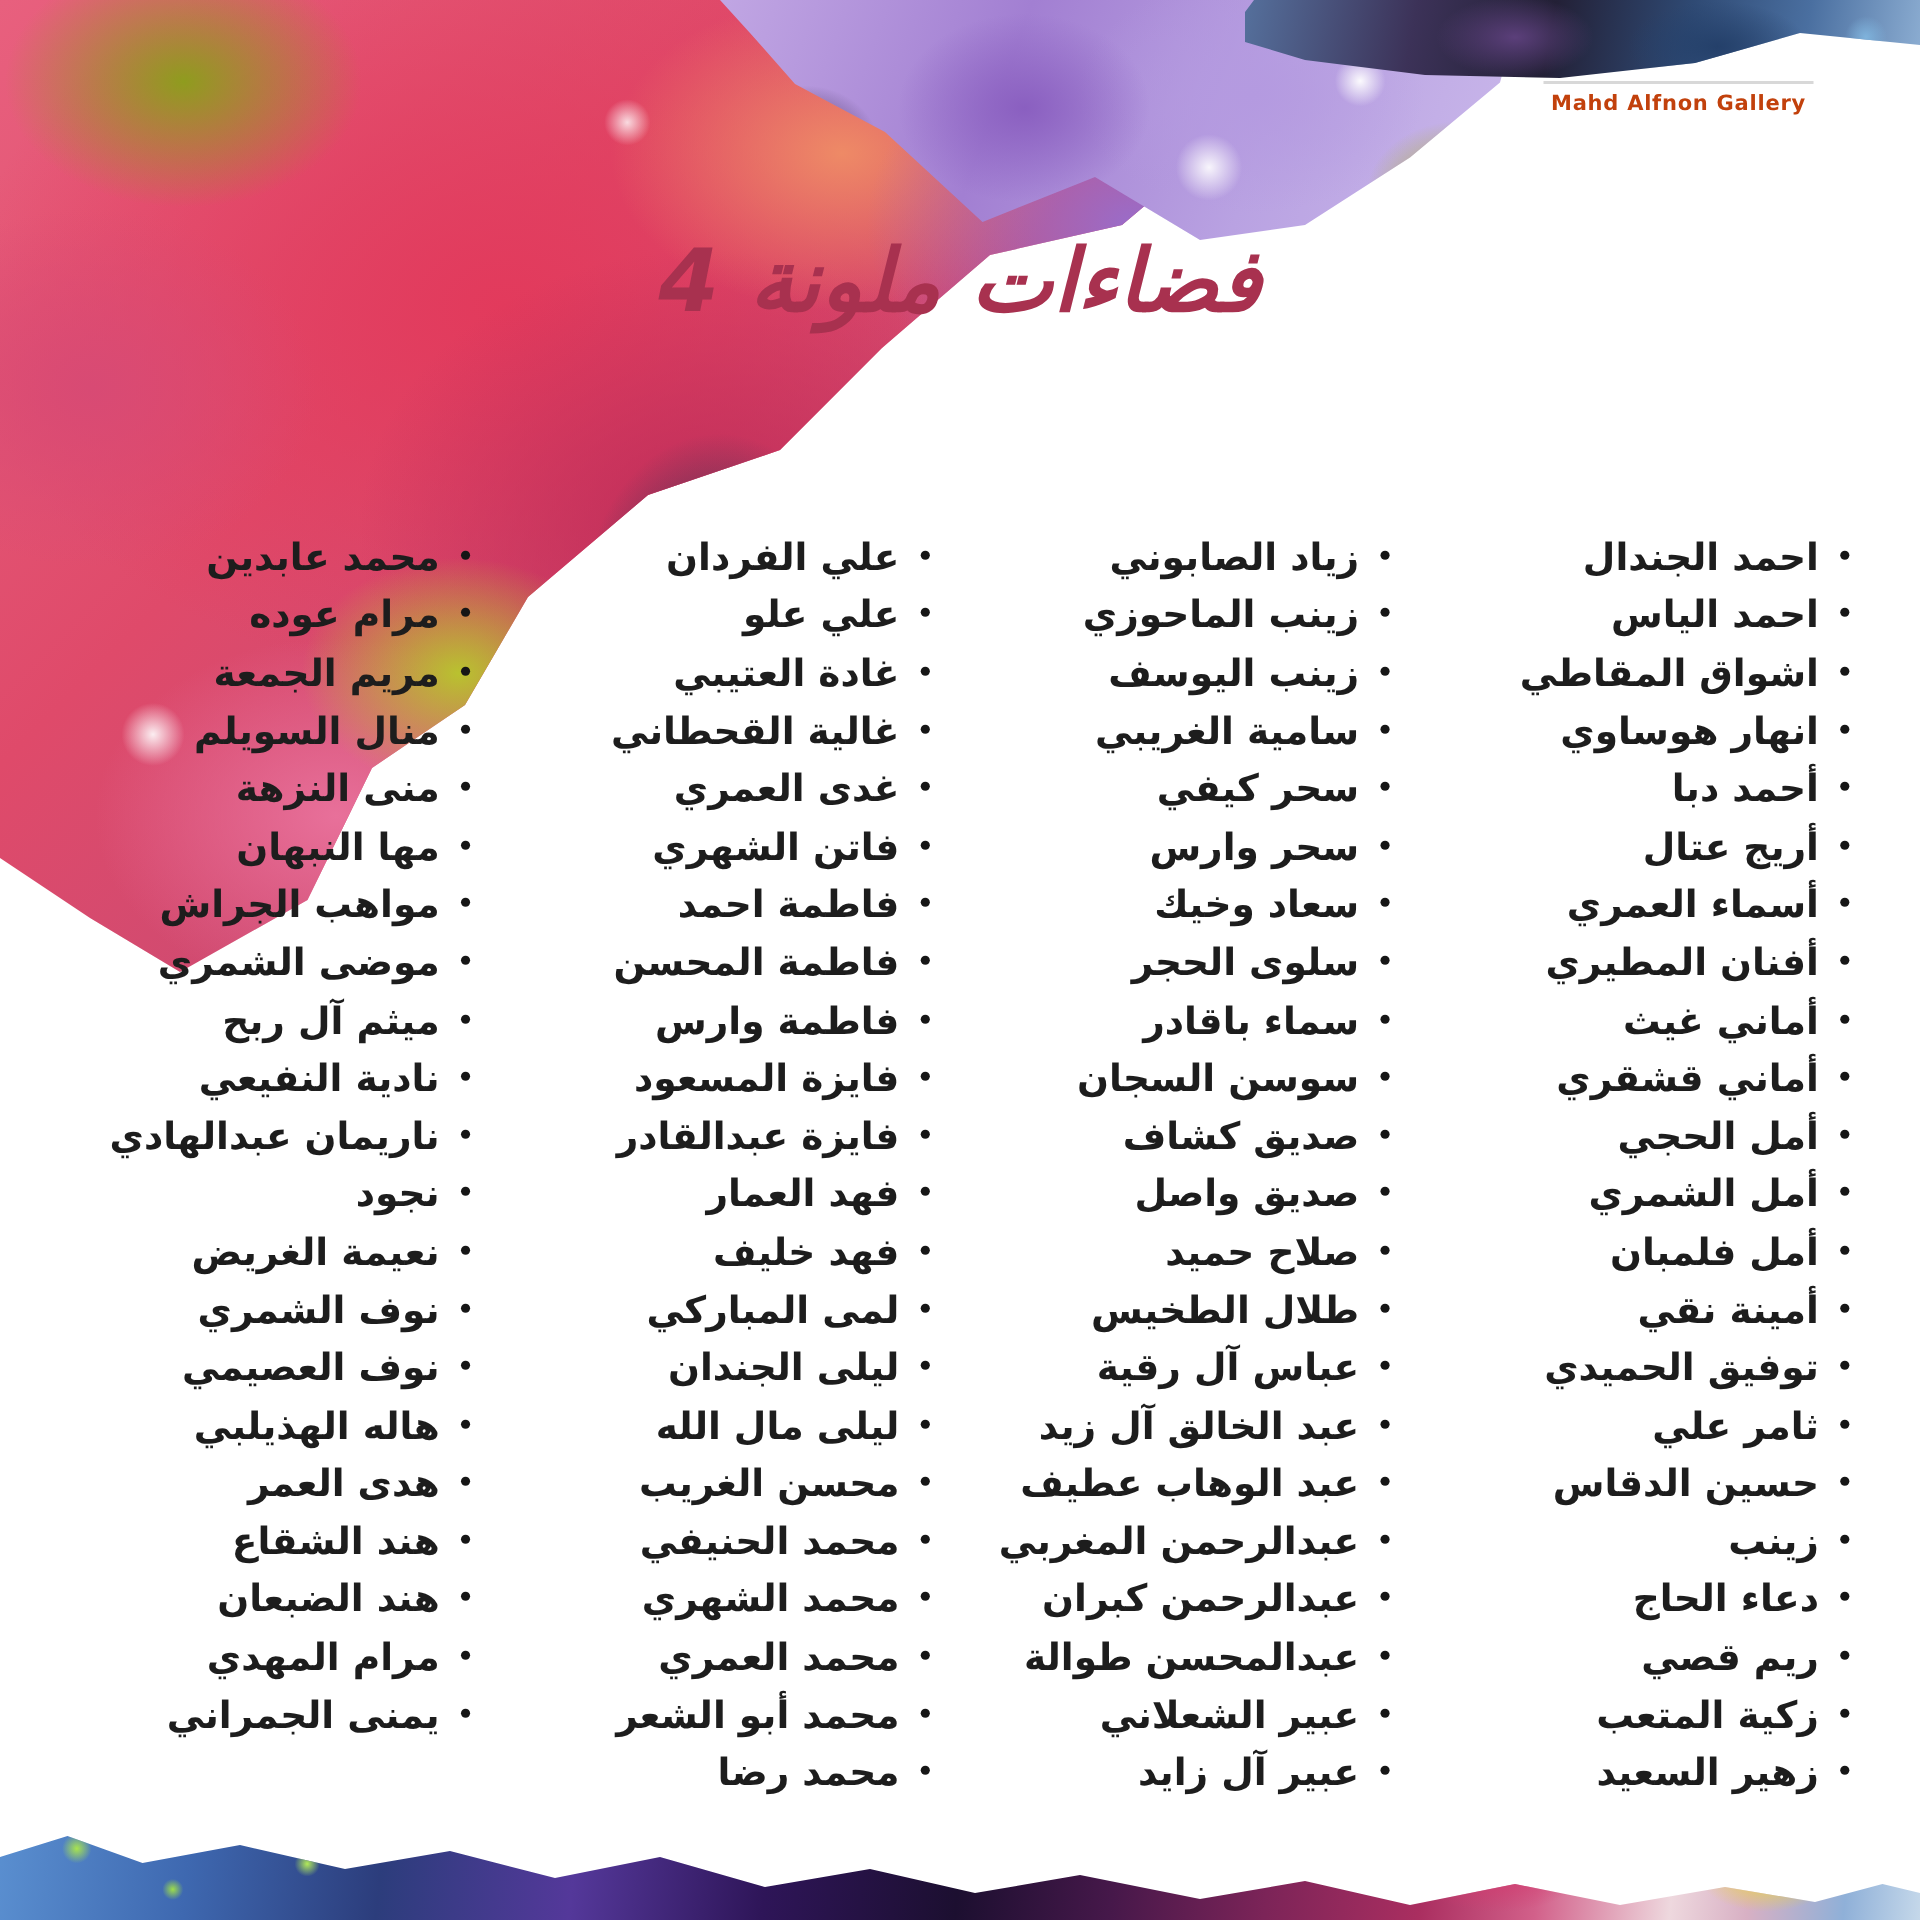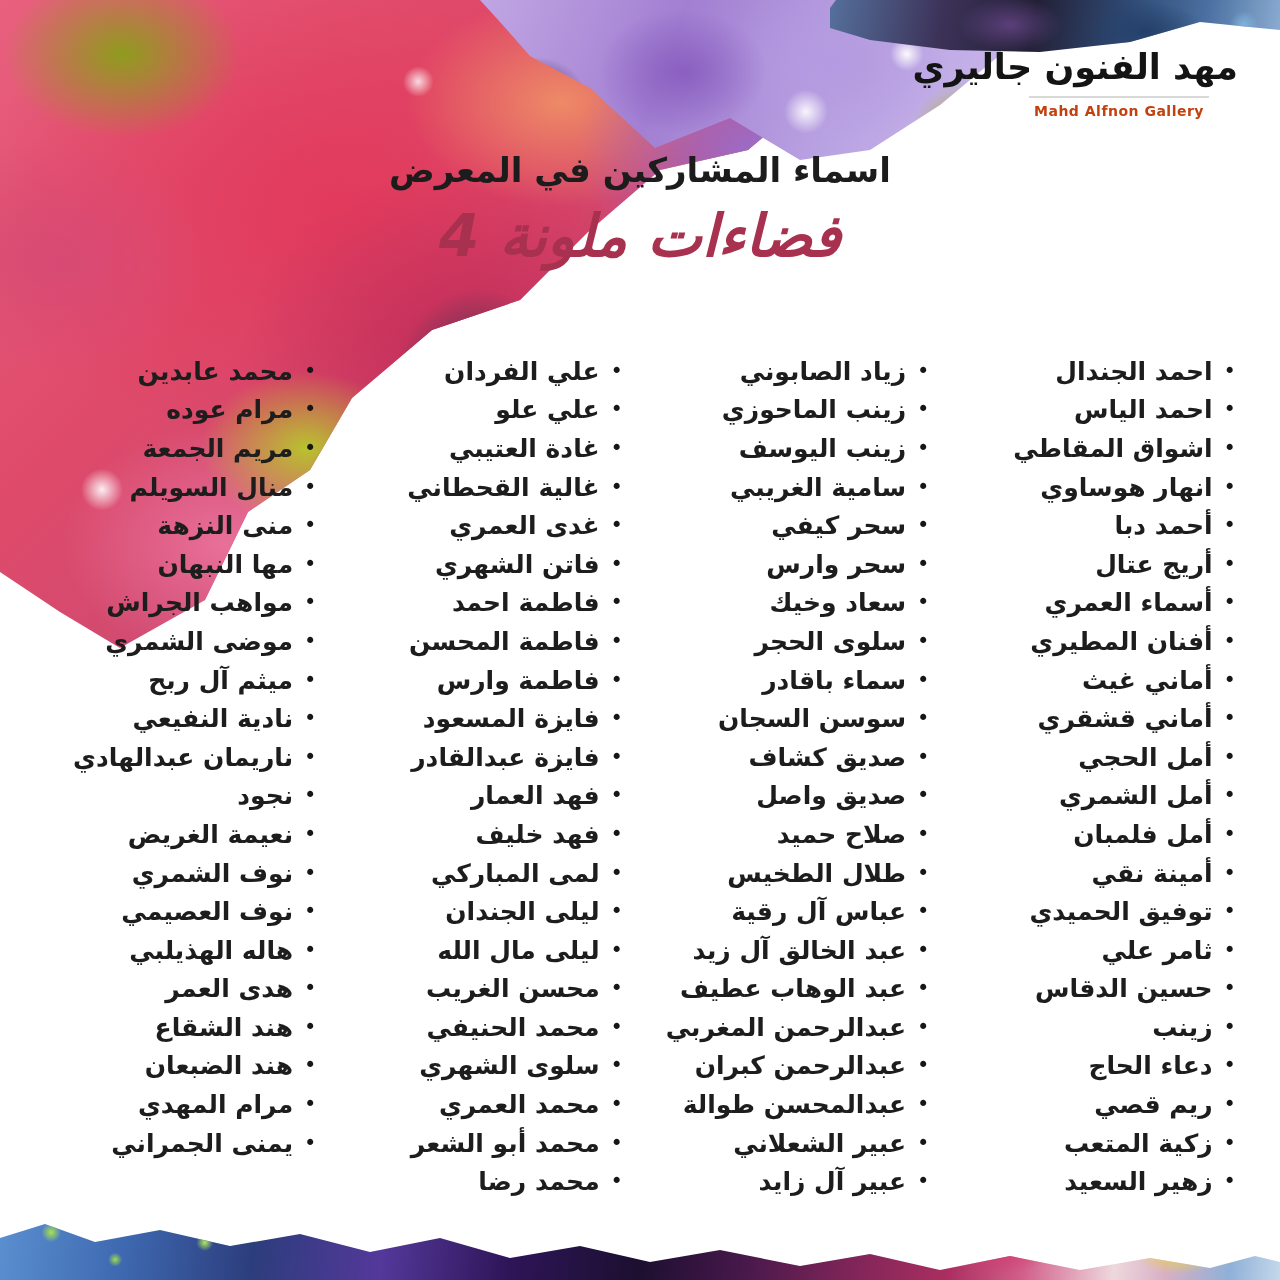--- a/index.html
+++ b/index.html
@@ -127,27 +127,25 @@
 <body>
 
 <div class="page">
 
   <div class="splash splash-main"></div>
   <div class="splash splash-flowers"></div>
   <div class="splash splash-corner"></div>
   <div class="splash splash-bottom"></div>
 
   <div class="logo">
-    <div class="logo-ar">مهد الفنون جاليري</div>
     <div class="logo-divider"></div>
     <div class="logo-en">Mahd Alfnon Gallery</div>
   </div>
 
   <div class="header">
-    <div class="title-line">اسماء المشاركين في المعرض</div>
     <div class="exhibition-title" style="color: rgb(168, 49, 79); font-style: italic;">فضاءات ملونة 4</div>
   </div>
 
   <div class="names-grid">
       <div class="col">
         <div class="name-item">
           <span class="bullet">•</span>
           <span class="name-text">احمد الجندال</span>
         </div>
         <div class="name-item">
@@ -393,21 +391,21 @@
         <div class="name-item">
           <span class="bullet">•</span>
           <span class="name-text">محسن الغريب</span>
         </div>
         <div class="name-item">
           <span class="bullet">•</span>
           <span class="name-text">محمد الحنيفي</span>
         </div>
         <div class="name-item">
           <span class="bullet">•</span>
-          <span class="name-text">سلوى الشهري</span>
+          <span class="name-text">محمد الشهري</span>
         </div>
         <div class="name-item">
           <span class="bullet">•</span>
           <span class="name-text">محمد العمري</span>
         </div>
         <div class="name-item">
           <span class="bullet">•</span>
           <span class="name-text">محمد أبو الشعر</span>
         </div>
         <div class="name-item">

